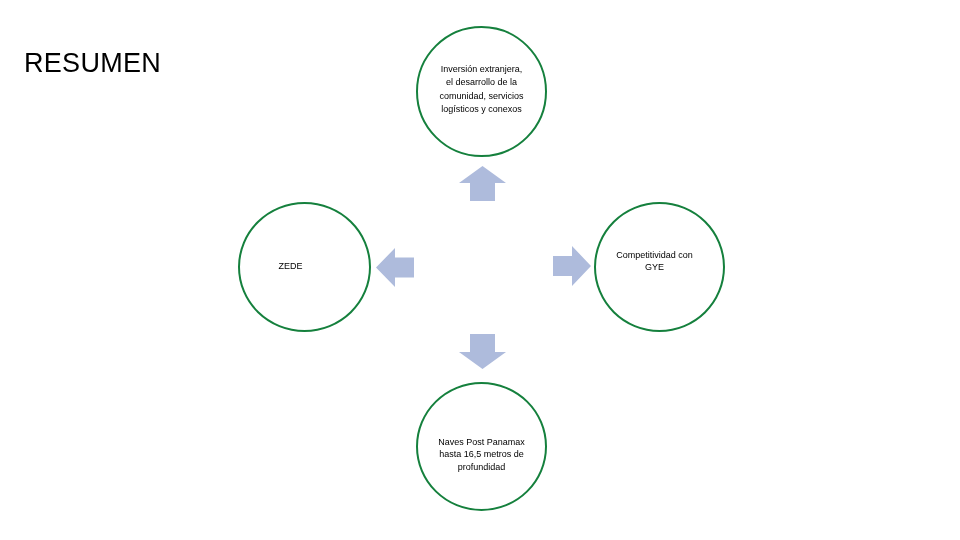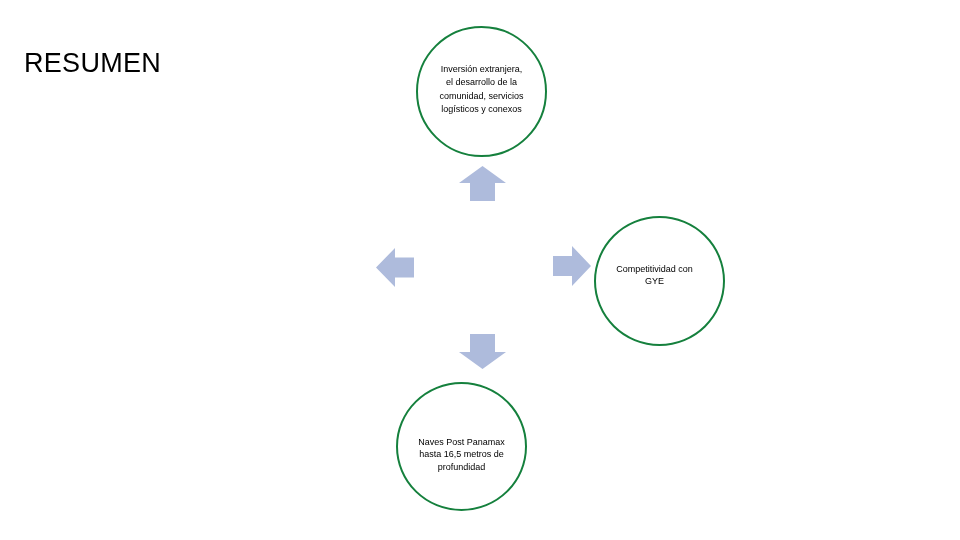--- a/index.html
+++ b/index.html
@@ -98,36 +98,36 @@
     line-height: 12px;
     width: 120px;
     position: relative;
     left: -14px;
     top: -1px;
   }
 
   
   #node-right {
     left: 594px;
-    top: 216px;
+    top: 202px;
     width: 131px;
     height: 130px;
   }
   #node-right .node-label {
     font-size: 9px;
     line-height: 12.5px;
     width: 110px;
     position: relative;
     left: -5px;
     top: -6px;
   }
 
   
   #node-bottom {
-    left: 396px;
+    left: 416px;
     top: 382px;
     width: 131px;
     height: 129px;
   }
   #node-bottom .node-label {
     font-size: 9px;
     line-height: 12.6px;
     width: 104px;
     position: relative;
     top: 8px;
@@ -155,20 +155,23 @@
   <div class="node" id="node-top">
     <span class="node-label">Inversión extranjera, el desarrollo de la comunidad, servicios logísticos y conexos</span>
   </div>
 
   <span class="arrow" id="arrow-up">
     <svg viewBox="0 0 47 35" width="47" height="35" aria-hidden="true">
       <polygon points="23.5,0 47,17 36,17 36,35 11,35 11,17 0,17" fill="#aebbdc"></polygon>
     </svg>
   </span>
 
+  <div class="node" id="node-left">
+    <span class="node-label">ZEDE</span>
+  </div>
 
   <span class="arrow" id="arrow-left">
     <svg viewBox="0 0 38 39" width="38" height="39" aria-hidden="true">
       <polygon points="0,19.5 19,0 19,9.5 38,9.5 38,29.5 19,29.5 19,39" fill="#aebbdc"></polygon>
     </svg>
   </span>
 
 
   <span class="arrow" id="arrow-right">
     <svg viewBox="0 0 38 40" width="38" height="40" aria-hidden="true">

